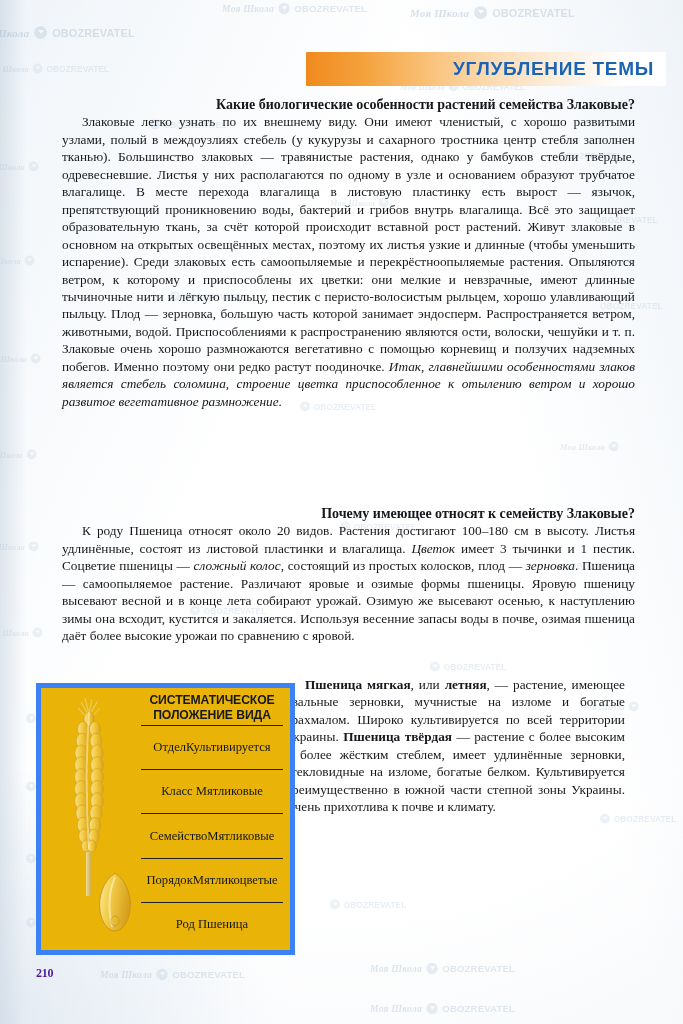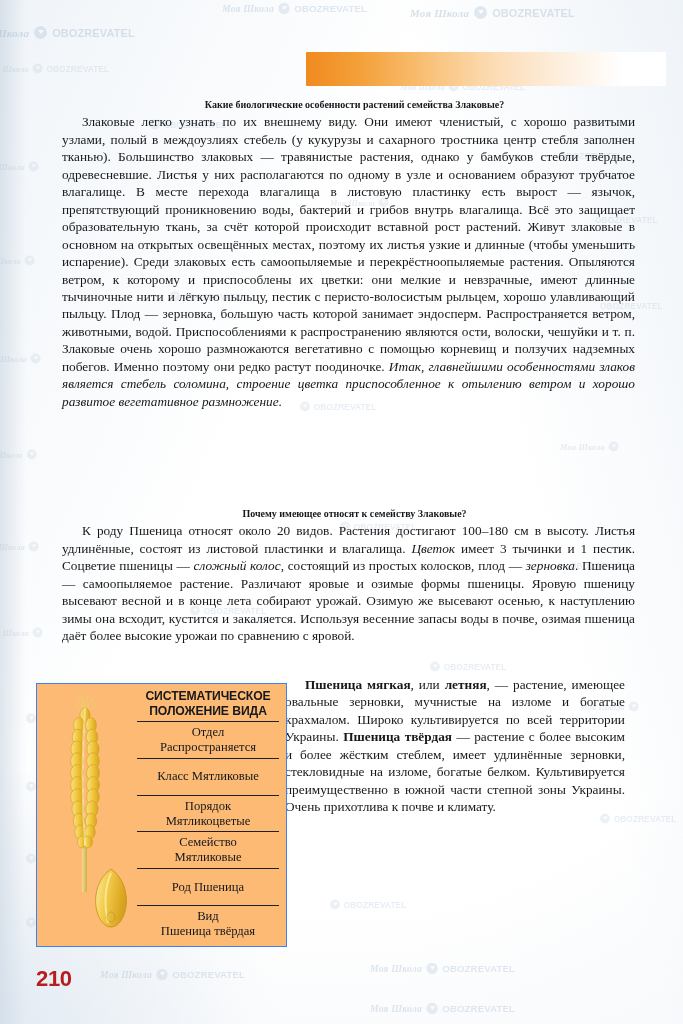--- a/index.html
+++ b/index.html
@@ -145,43 +145,43 @@
     line-height: 17.45px;
     -webkit-hyphens: auto;
     hyphens: auto;
   }
   #block-main   { left: 62px; top: 96px;  width: 573px; }
   #block-wheat  { left: 62px; top: 505px; width: 573px; }
   #block-right  { left: 285px; top: 676px; width: 340px; }
 
   h2.q {
     margin: 0;
-    font-size: 10px;
+    font-size: 14px;
     font-weight: 700;
     line-height: 17.45px;
-    text-align: center;
+    text-align: right;
     text-indent: 12px;
   }
   p.body {
     margin: 0;
     text-indent: 20px;
   }
   em.term { }
   strong.term { font-weight: 700; }
   .concl { font-style: italic; }
 
   
   #taxon-box {
     position: absolute;
     left: 36px;
     top: 683px;
     width: 249px;
     height: 262px;
-    border: 1px solid #3b82f6;
-    background: #fdba74;
+    border: 5px solid #3b82f6;
+    background: #eab308;
     display: flex;
     overflow: hidden;
   }
   #taxon-art {
     width: 96px;
     flex: none;
     position: relative;
   }
   #taxon-table {
     flex: 1;
@@ -195,43 +195,43 @@
     font-size: 12.2px;
     line-height: 14.5px;
     text-align: center;
     letter-spacing: -.1px;
     padding-bottom: 3px;
   }
   .tx-row {
     border-top: 1.6px solid #1d2125;
     flex: 1;
     display: flex;
-    flex-direction: column;
+    flex-direction: row;
     align-items: center;
     justify-content: center;
     text-align: center;
     font-size: 12.6px;
     line-height: 15px;
     padding: 1px 0;
   }
   .tx-row span { display: block; }
 
   
   #spike { position: absolute; left: 18px; top: 8px; }
   #kernel { position: absolute; left: 54px; top: 183px; }
 
   
   #folio {
     position: absolute;
     left: 36px;
     top: 966px;
-    font-family: Liberation Sans, sans-serif;
+    font-family: Liberation Serif, serif;
     font-weight: 700;
-    font-size: 22px;
-    color: #b91c1c;
+    font-size: 12px;
+    color: #4c1d95;
     letter-spacing: -.3px;
   }
 </style>
 </head>
 <body>
 
 <div id="page"></div>
 
 <div id="watermarks">
   <div class="wm" style="left:-30px;  top:26px;">
@@ -376,20 +376,21 @@
     <span class="wm-school">Моя Школа</span>
     <span class="wm-badge"></span>
     <span class="wm-brand">OBOZREVATEL</span>
   </div>
 </div>
 
 <div id="content">
 
   <div id="banner">
     <div class="banner-bg"></div>
+    <div class="banner-title">УГЛУБЛЕНИЕ ТЕМЫ</div>
   </div>
 
   <div class="col" id="block-main">
     <h2 class="q">Какие биологические особенности растений семейства Злаковые?</h2>
     <p class="body"><span>Злаковые легко узнать по их внешнему виду. Они имеют членистый, с хорошо развитыми узлами, полый в междоузлиях стебель (у кукурузы и сахарного тростника центр стебля заполнен тканью). Большинство злаковых — травянистые растения, однако у бамбуков стебли твёрдые, одревесневшие. Листья у них располагаются по одному в узле и основанием образуют трубчатое влагалище. В месте перехода влагалища в листовую пластинку есть вырост — язычок, препятствующий проникновению воды, бактерий и грибов внутрь влагалища. Всё это защищает образовательную ткань, за счёт которой происходит вставной рост растений. Живут злаковые в основном на открытых освещённых местах, поэтому их листья узкие и длинные (чтобы уменьшить испарение). Среди злаковых есть самоопыляемые и перекрёстноопыляемые растения. Опыляются ветром, к которому и приспособлены их цветки: они мелкие и невзрачные, имеют длинные тычиночные нити и лёгкую пыльцу, пестик с перисто-волосистым рыльцем, хорошо улавливающий пыльцу. Плод — зерновка, большую часть которой занимает эндосперм. Распространяется ветром, животными, водой. Приспособлениями к распространению являются ости, волоски, чешуйки и т. п. Злаковые очень хорошо размножаются вегетативно с помощью корневищ и ползучих надземных побегов. Именно поэтому они редко растут поодиночке. </span><span class="concl">Итак, главнейшими особенностями злаков является стебель соломина, строение цветка приспособленное к отылению ветром и хорошо развитое вегетативное размножение.</span></p>
   </div>
 
   <div class="col" id="block-wheat">
     <h2 class="q">Почему имеющее относят к семейству Злаковые?</h2>
     <p class="body"><span>К роду Пшеница относят около 20 видов. Растения достигают 100–180 см в высоту. Листья удлинённые, состоят из листовой пластинки и влагалища. </span><em class="term">Цветок</em><span> имеет 3 тычинки и 1 пестик. Соцветие пшеницы — </span><em class="term">сложный колос</em><span>, состоящий из простых колосков, плод — </span><em class="term">зерновка</em><span>. Пшеница — самоопыляемое растение. Различают яровые и озимые формы пшеницы. Яровую пшеницу высевают весной и в конце лета собирают урожай. Озимую же высевают осенью, к наступлению зимы она всходит, кустится и закаляется. Используя весенние запасы воды в почве, озимая пшеница даёт более высокие урожаи по сравнению с яровой.</span></p>
@@ -467,38 +468,34 @@
       </svg>
     </div>
 
     <div id="taxon-table">
       <div class="tx-title">
         <span>СИСТЕМАТИЧЕСКОЕ</span>
         <span>ПОЛОЖЕНИЕ ВИДА</span>
       </div>
       <div class="tx-row">
         <span>Отдел</span>
-        <span>Распространяется</span>
+        <span>Культивируется</span>
       </div>
       <div class="tx-row">
         <span>Класс Мятликовые</span>
+      </div>
+      <div class="tx-row">
+        <span>Семейство</span>
+        <span>Мятликовые</span>
       </div>
       <div class="tx-row">
         <span>Порядок</span>
         <span>Мятликоцветые</span>
       </div>
       <div class="tx-row">
-        <span>Семейство</span>
-        <span>Мятликовые</span>
-      </div>
-      <div class="tx-row">
         <span>Род Пшеница</span>
       </div>
-      <div class="tx-row">
-        <span>Вид</span>
-        <span>Пшеница твёрдая</span>
-      </div>
     </div>
   </div>
 
   <div id="folio">210</div>
 
 </div>
 
 </body></html>

